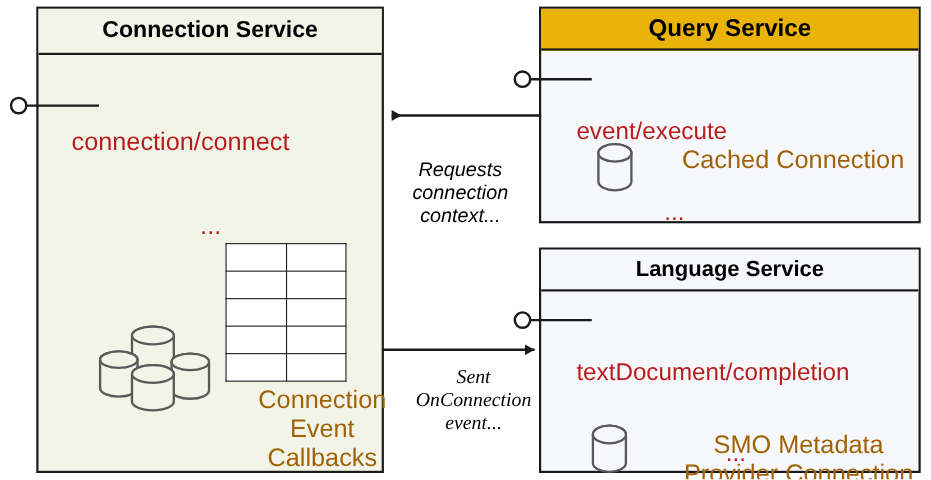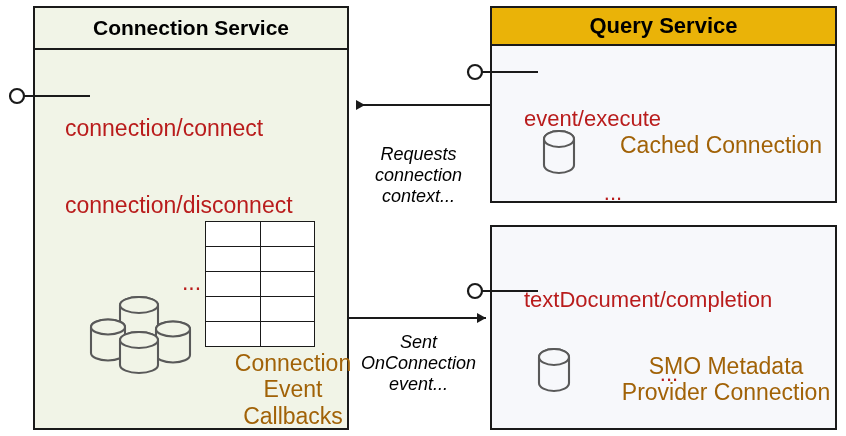--- a/index.html
+++ b/index.html
@@ -200,37 +200,37 @@
     white-space: pre-line;
     font-size: 18px;
   }
   #requests-label {
     left: 352px;
     top: 120px;
     width: 133px;
     margin-top: 24px;
   }
   #sent-label {
-    left: 352px;
+    left: 364px;
     top: 332px;
     width: 133px;
+    font-family: Liberation Serif, serif;
   }
 </style>
 </head>
 <body>
 
 <div id="canvas">
 
   <div class="component" id="connection-service">
     <div class="comp-header">Connection Service</div>
     <div class="comp-body">
 
       <div class="endpoint-list" id="cs-endpoints">
         <div>connection/connect</div>
-        <div>connection/disconnect</div>
         <div class="ellipsis-line">...</div>
       </div>
 
 
       <div class="cyl" id="active-connections-cluster">
         <svg width="112" height="82" viewBox="0 0 112 82">
           <g fill="#f1f4e7" stroke="#595959" stroke-width="2.1">
 
             <path d="M33 12 a19 8 0 0 1 38 0 v42 a19 8 0 0 1 -38 0 z"></path>
             <ellipse cx="52" cy="12" rx="19" ry="8"></ellipse>
@@ -310,20 +310,21 @@
   </div>
 
   <div class="lollipop" id="qs-lollipop">
     <svg width="82" height="20" viewBox="0 0 82 20">
       <circle cx="9" cy="10" r="7" fill="#ffffff" stroke="#1a1a1a" stroke-width="2.2"></circle>
       <line x1="16" y1="10" x2="72" y2="10" stroke="#1a1a1a" stroke-width="2.2"></line>
     </svg>
   </div>
 
   <div class="component" id="language-service">
+    <div class="comp-header">Language Service</div>
     <div class="comp-body">
 
       <div class="endpoint-list" id="ls-endpoints">
         <div>textDocument/completion</div>
         <div class="ellipsis-line">...</div>
       </div>
 
       <div class="cyl" id="smo-cyl">
         <svg width="34" height="46" viewBox="0 0 34 46">
           <g fill="#f7f8fb" stroke="#595959" stroke-width="2.1">

